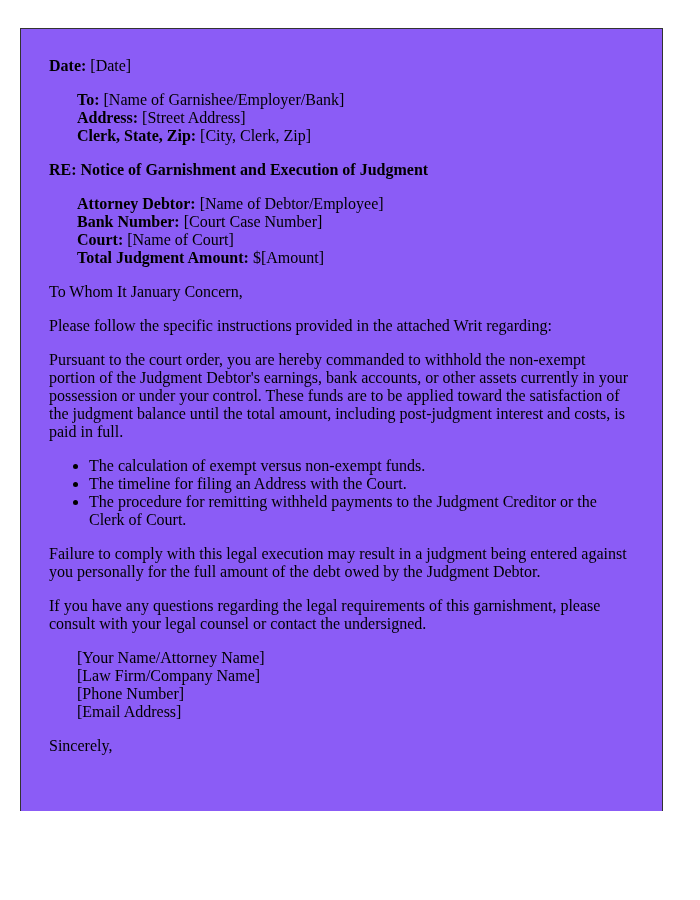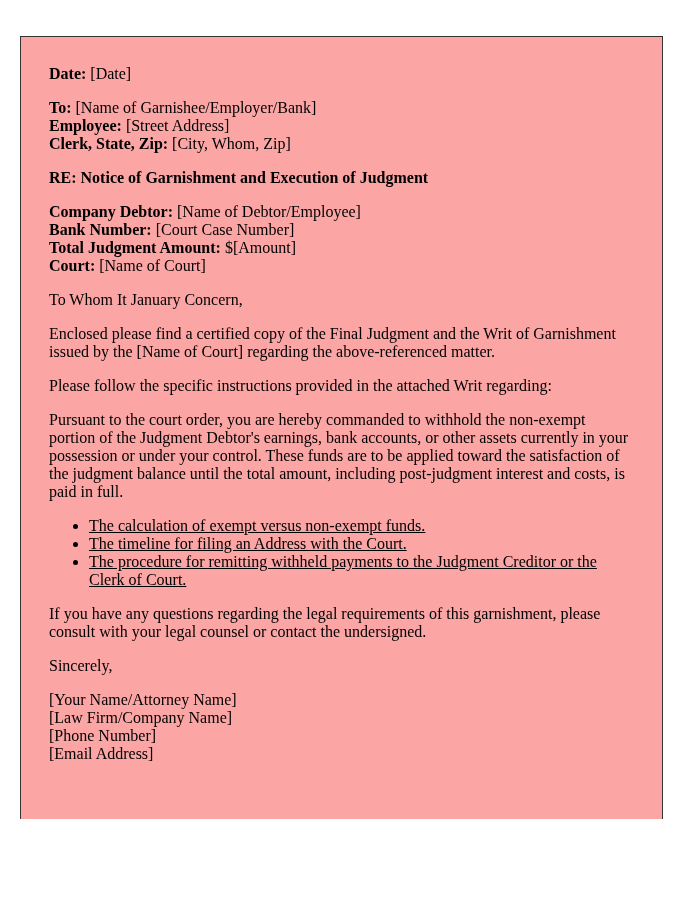--- a/index.html
+++ b/index.html
@@ -13,114 +13,114 @@
       position: relative;
       overflow: hidden;
       font-family: "Liberation Serif", "DejaVu Serif", serif;
       font-size: 16px;
       line-height: 18px;
       color: #000000;
     }
     .letter {
       position: absolute;
       left: 20px;
-      top: 36px;
+      top: 28px;
       width: 584px;
       height: 754px;
       padding: 28px 29px 0 28px;
       border: 1px solid #333333;
       border-bottom: none;
       overflow: hidden;
-      background: #fca5a5;
+      background: #8b5cf6;
     }
     .letter p {
       margin: 0 0 16px 0;
     }
     .letter b {
       font-weight: bold;
     }
     .letter ul {
       margin: 0 0 16px 0;
       padding-left: 40px;
     }
     .letter ul li {
       margin: 0;
-      text-decoration: underline;
     }
     .line {
       display: block;
+      margin-left: 28px;
     }
   </style>
 </head>
 <body>
 
 <div class="letter">
 
   <p>
     <b>Date:</b>
     <span>[Date]</span>
   </p>
 
   <p>
     <span class="line">
       <b>To:</b>
       <span>[Name of Garnishee/Employer/Bank]</span>
     </span>
     <span class="line">
-      <b>Employee:</b>
+      <b>Address:</b>
       <span>[Street Address]</span>
     </span>
     <span class="line">
       <b>Clerk, State, Zip:</b>
-      <span>[City, Whom, Zip]</span>
+      <span>[City, Clerk, Zip]</span>
     </span>
   </p>
 
   <p>
     <b>RE: Notice of Garnishment and Execution of Judgment</b>
   </p>
 
   <p>
     <span class="line">
-      <b>Company Debtor:</b>
+      <b>Attorney Debtor:</b>
       <span>[Name of Debtor/Employee]</span>
     </span>
     <span class="line">
       <b>Bank Number:</b>
       <span>[Court Case Number]</span>
     </span>
     <span class="line">
+      <b>Court:</b>
+      <span>[Name of Court]</span>
+    </span>
+    <span class="line">
       <b>Total Judgment Amount:</b>
       <span>$[Amount]</span>
-    </span>
-    <span class="line">
-      <b>Court:</b>
-      <span>[Name of Court]</span>
     </span>
   </p>
 
   <p>To Whom It January Concern,</p>
 
-  <p>Enclosed please find a certified copy of the Final Judgment and the Writ of Garnishment issued by the [Name of Court] regarding the above-referenced matter.</p>
 
   <p>Please follow the specific instructions provided in the attached Writ regarding:</p>
 
   <p>Pursuant to the court order, you are hereby commanded to withhold the non-exempt portion of the Judgment Debtor's earnings, bank accounts, or other assets currently in your possession or under your control. These funds are to be applied toward the satisfaction of the judgment balance until the total amount, including post-judgment interest and costs, is paid in full.</p>
 
   <ul>
     <li>The calculation of exempt versus non-exempt funds.</li>
     <li>The timeline for filing an Address with the Court.</li>
     <li>The procedure for remitting withheld payments to the Judgment Creditor or the Clerk of Court.</li>
   </ul>
 
+  <p>Failure to comply with this legal execution may result in a judgment being entered against you personally for the full amount of the debt owed by the Judgment Debtor.</p>
 
   <p>If you have any questions regarding the legal requirements of this garnishment, please consult with your legal counsel or contact the undersigned.</p>
-
-  <p>Sincerely,</p>
 
   <p>
     <span class="line">[Your Name/Attorney Name]</span>
     <span class="line">[Law Firm/Company Name]</span>
     <span class="line">[Phone Number]</span>
     <span class="line">[Email Address]</span>
   </p>
 
+  <p>Sincerely,</p>
+
 </div>
 
 </body></html>

